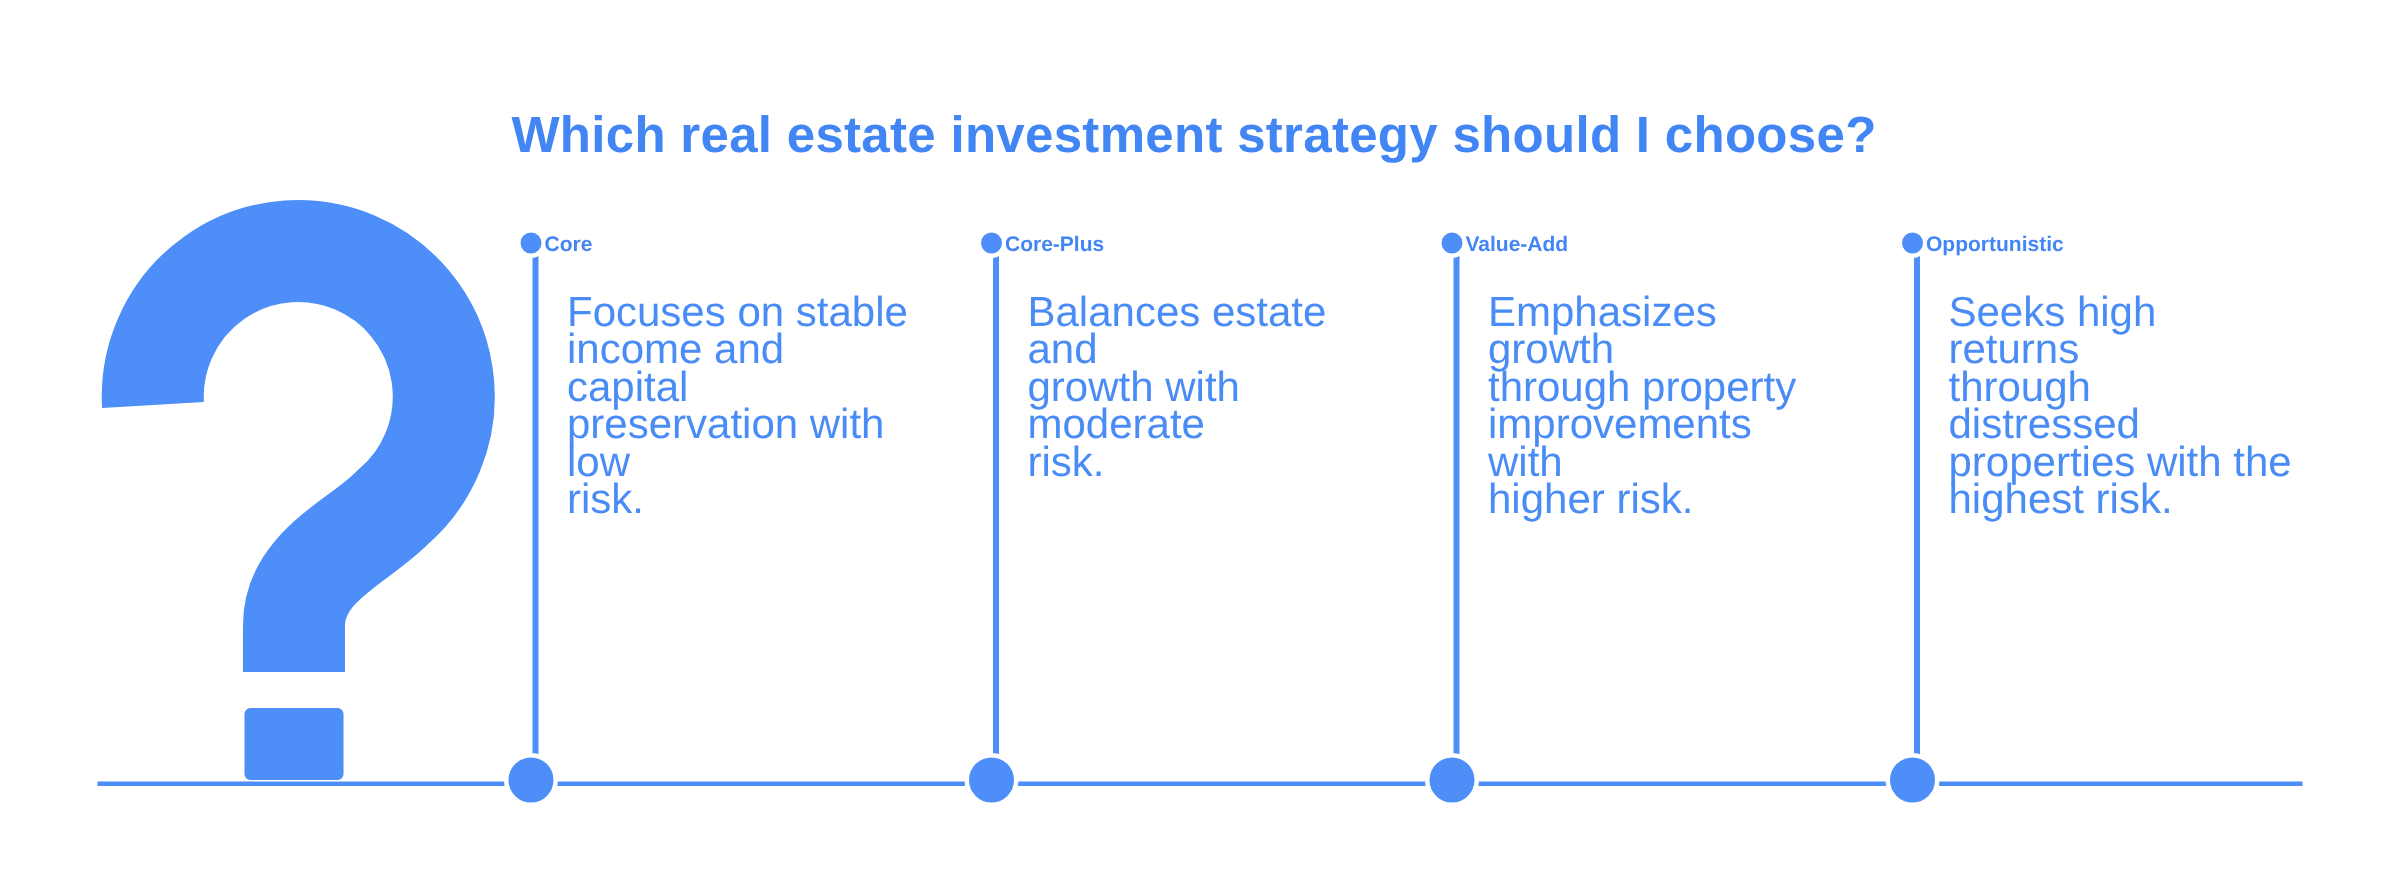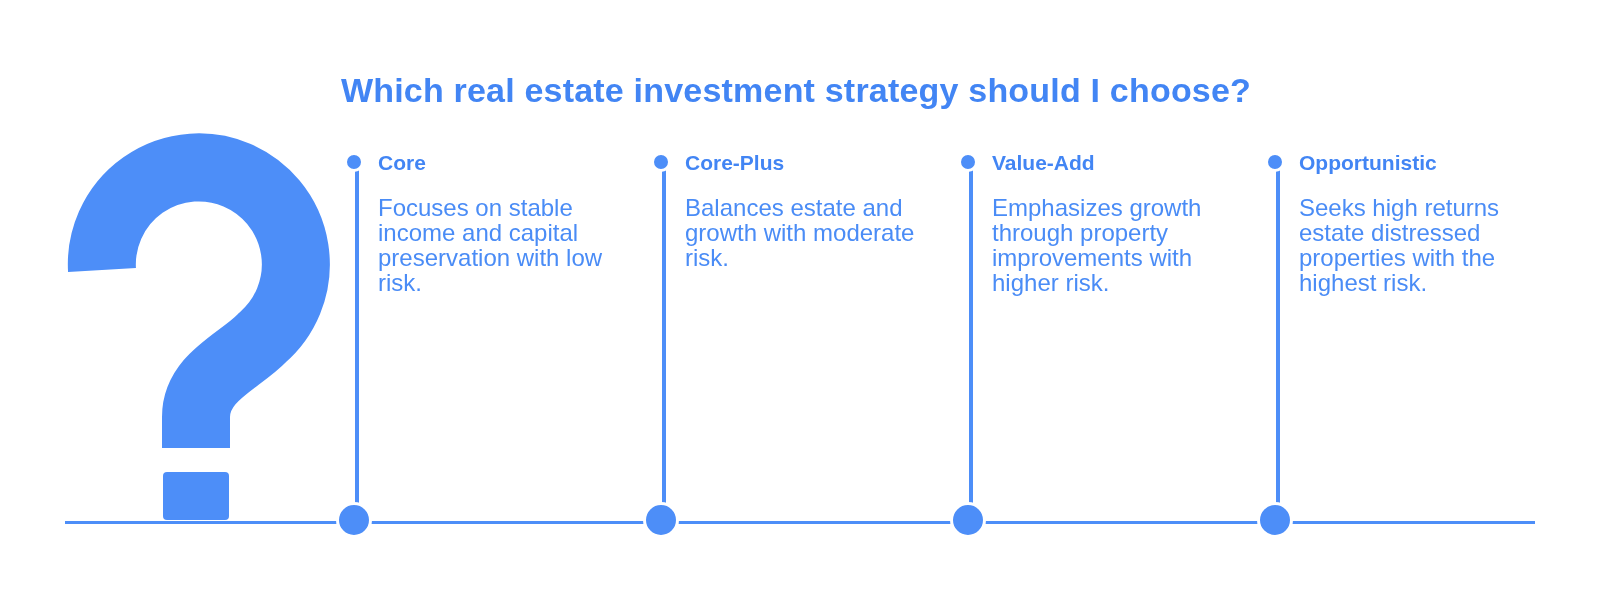--- a/index.html
+++ b/index.html
@@ -76,34 +76,34 @@
     left: -21px;
     top: 502px;
     width: 36px;
     height: 36px;
     background: var(--shape-blue);
     border: 3px solid #fff;
     border-radius: 50%;
   }
   .col-heading {
     position: absolute;
-    left: 21px;
+    left: 6px;
     top: 152px;
-    font-size: 21px;
+    font-size: 14px;
     line-height: 21px;
     font-weight: 700;
     color: var(--accent);
     white-space: nowrap;
   }
   .col-desc {
     position: absolute;
     left: 21px;
     top: 195px;
     width: 230px;
-    font-size: 24px;
+    font-size: 28px;
     line-height: 25px;
     font-weight: 500;
     color: var(--body-blue);
     white-space: pre-line;
   }
 </style>
 </head>
 <body>
 
 <div class="stage">
@@ -148,18 +148,18 @@
 improvements with
 higher risk.</div>
   </div>
 
   <div class="col col-4">
     <div class="vline"></div>
     <div class="dot-top"></div>
     <div class="dot-bottom"></div>
     <div class="col-heading">Opportunistic</div>
     <div class="col-desc">Seeks high returns
-estate distressed
+through distressed
 properties with the
 highest risk.</div>
   </div>
 
 </div>
 
 </body></html>

